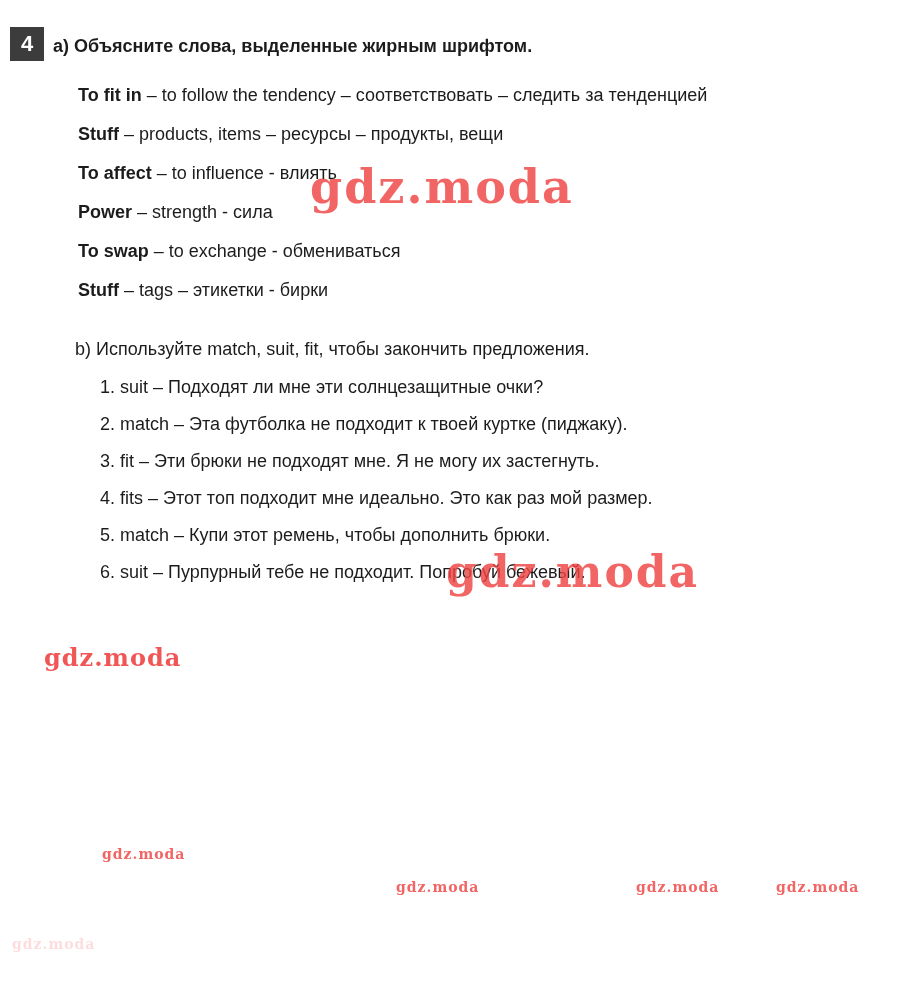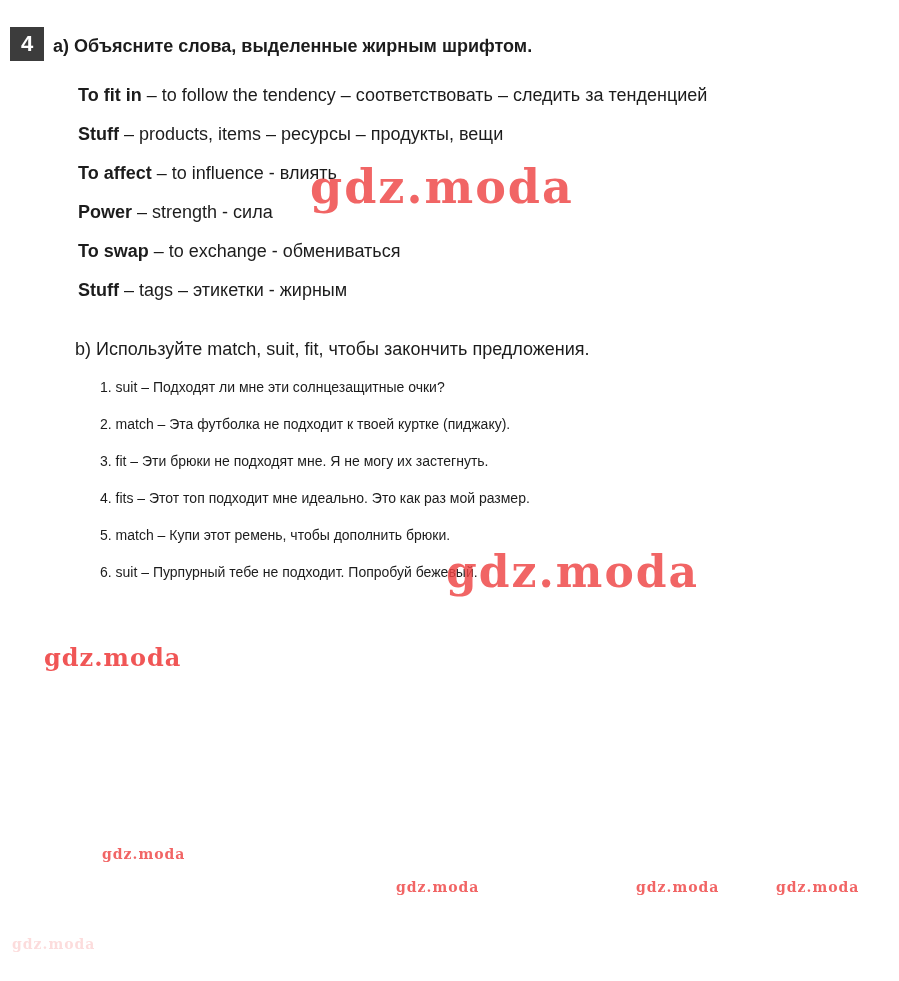--- a/index.html
+++ b/index.html
@@ -46,21 +46,21 @@
   .def .term { font-weight: bold; margin-right: 5px; }
   .heading-b {
     font-size: 18px;
     font-weight: normal;
     margin: 28px 40px 0 75px;
     line-height: 24px;
   }
   .answers { padding: 12px 40px 0 100px; }
   .ans {
     margin: 0 0 9px 0;
-    font-size: 14px;
+    font-size: 18px;
     line-height: 28px;
   }
   .wm {
     position: absolute;
     font-family: "DejaVu Serif", "Liberation Serif", serif;
     font-weight: bold;
     color: #ef4444;
     opacity: 0.82;
     letter-spacing: 2px;
     white-space: nowrap;
@@ -84,21 +84,21 @@
     <div class="badge">4</div>
     <div class="heading-a">a) Объясните слова, выделенные жирным шрифтом.</div>
   </div>
 
   <div class="defs">
     <p class="def"><span class="term">To fit in</span><span>– to follow the tendency – соответствовать – следить за тенденцией</span></p>
     <p class="def"><span class="term">Stuff</span><span>– products, items – ресурсы – продукты, вещи</span></p>
     <p class="def"><span class="term">To affect</span><span>– to influence - влиять</span></p>
     <p class="def"><span class="term">Power</span><span>– strength - сила</span></p>
     <p class="def"><span class="term">To swap</span><span>– to exchange - обмениваться</span></p>
-    <p class="def"><span class="term">Stuff</span><span>– tags – этикетки - жирным</span></p>
+    <p class="def"><span class="term">Stuff</span><span>– tags – этикетки - бирки</span></p>
   </div>
 
   <div class="heading-b">b) Используйте match, suit, fit, чтобы закончить предложения.</div>
 
   <div class="answers">
     <p class="ans">1. suit – Подходят ли мне эти солнцезащитные очки?</p>
     <p class="ans">2. match – Эта футболка не подходит к твоей куртке (пиджаку).</p>
     <p class="ans">3. fit – Эти брюки не подходят мне. Я не могу их застегнуть.</p>
     <p class="ans">4. fits – Этот топ подходит мне идеально. Это как раз мой размер.</p>
     <p class="ans">5. match – Купи этот ремень, чтобы дополнить брюки.</p>

